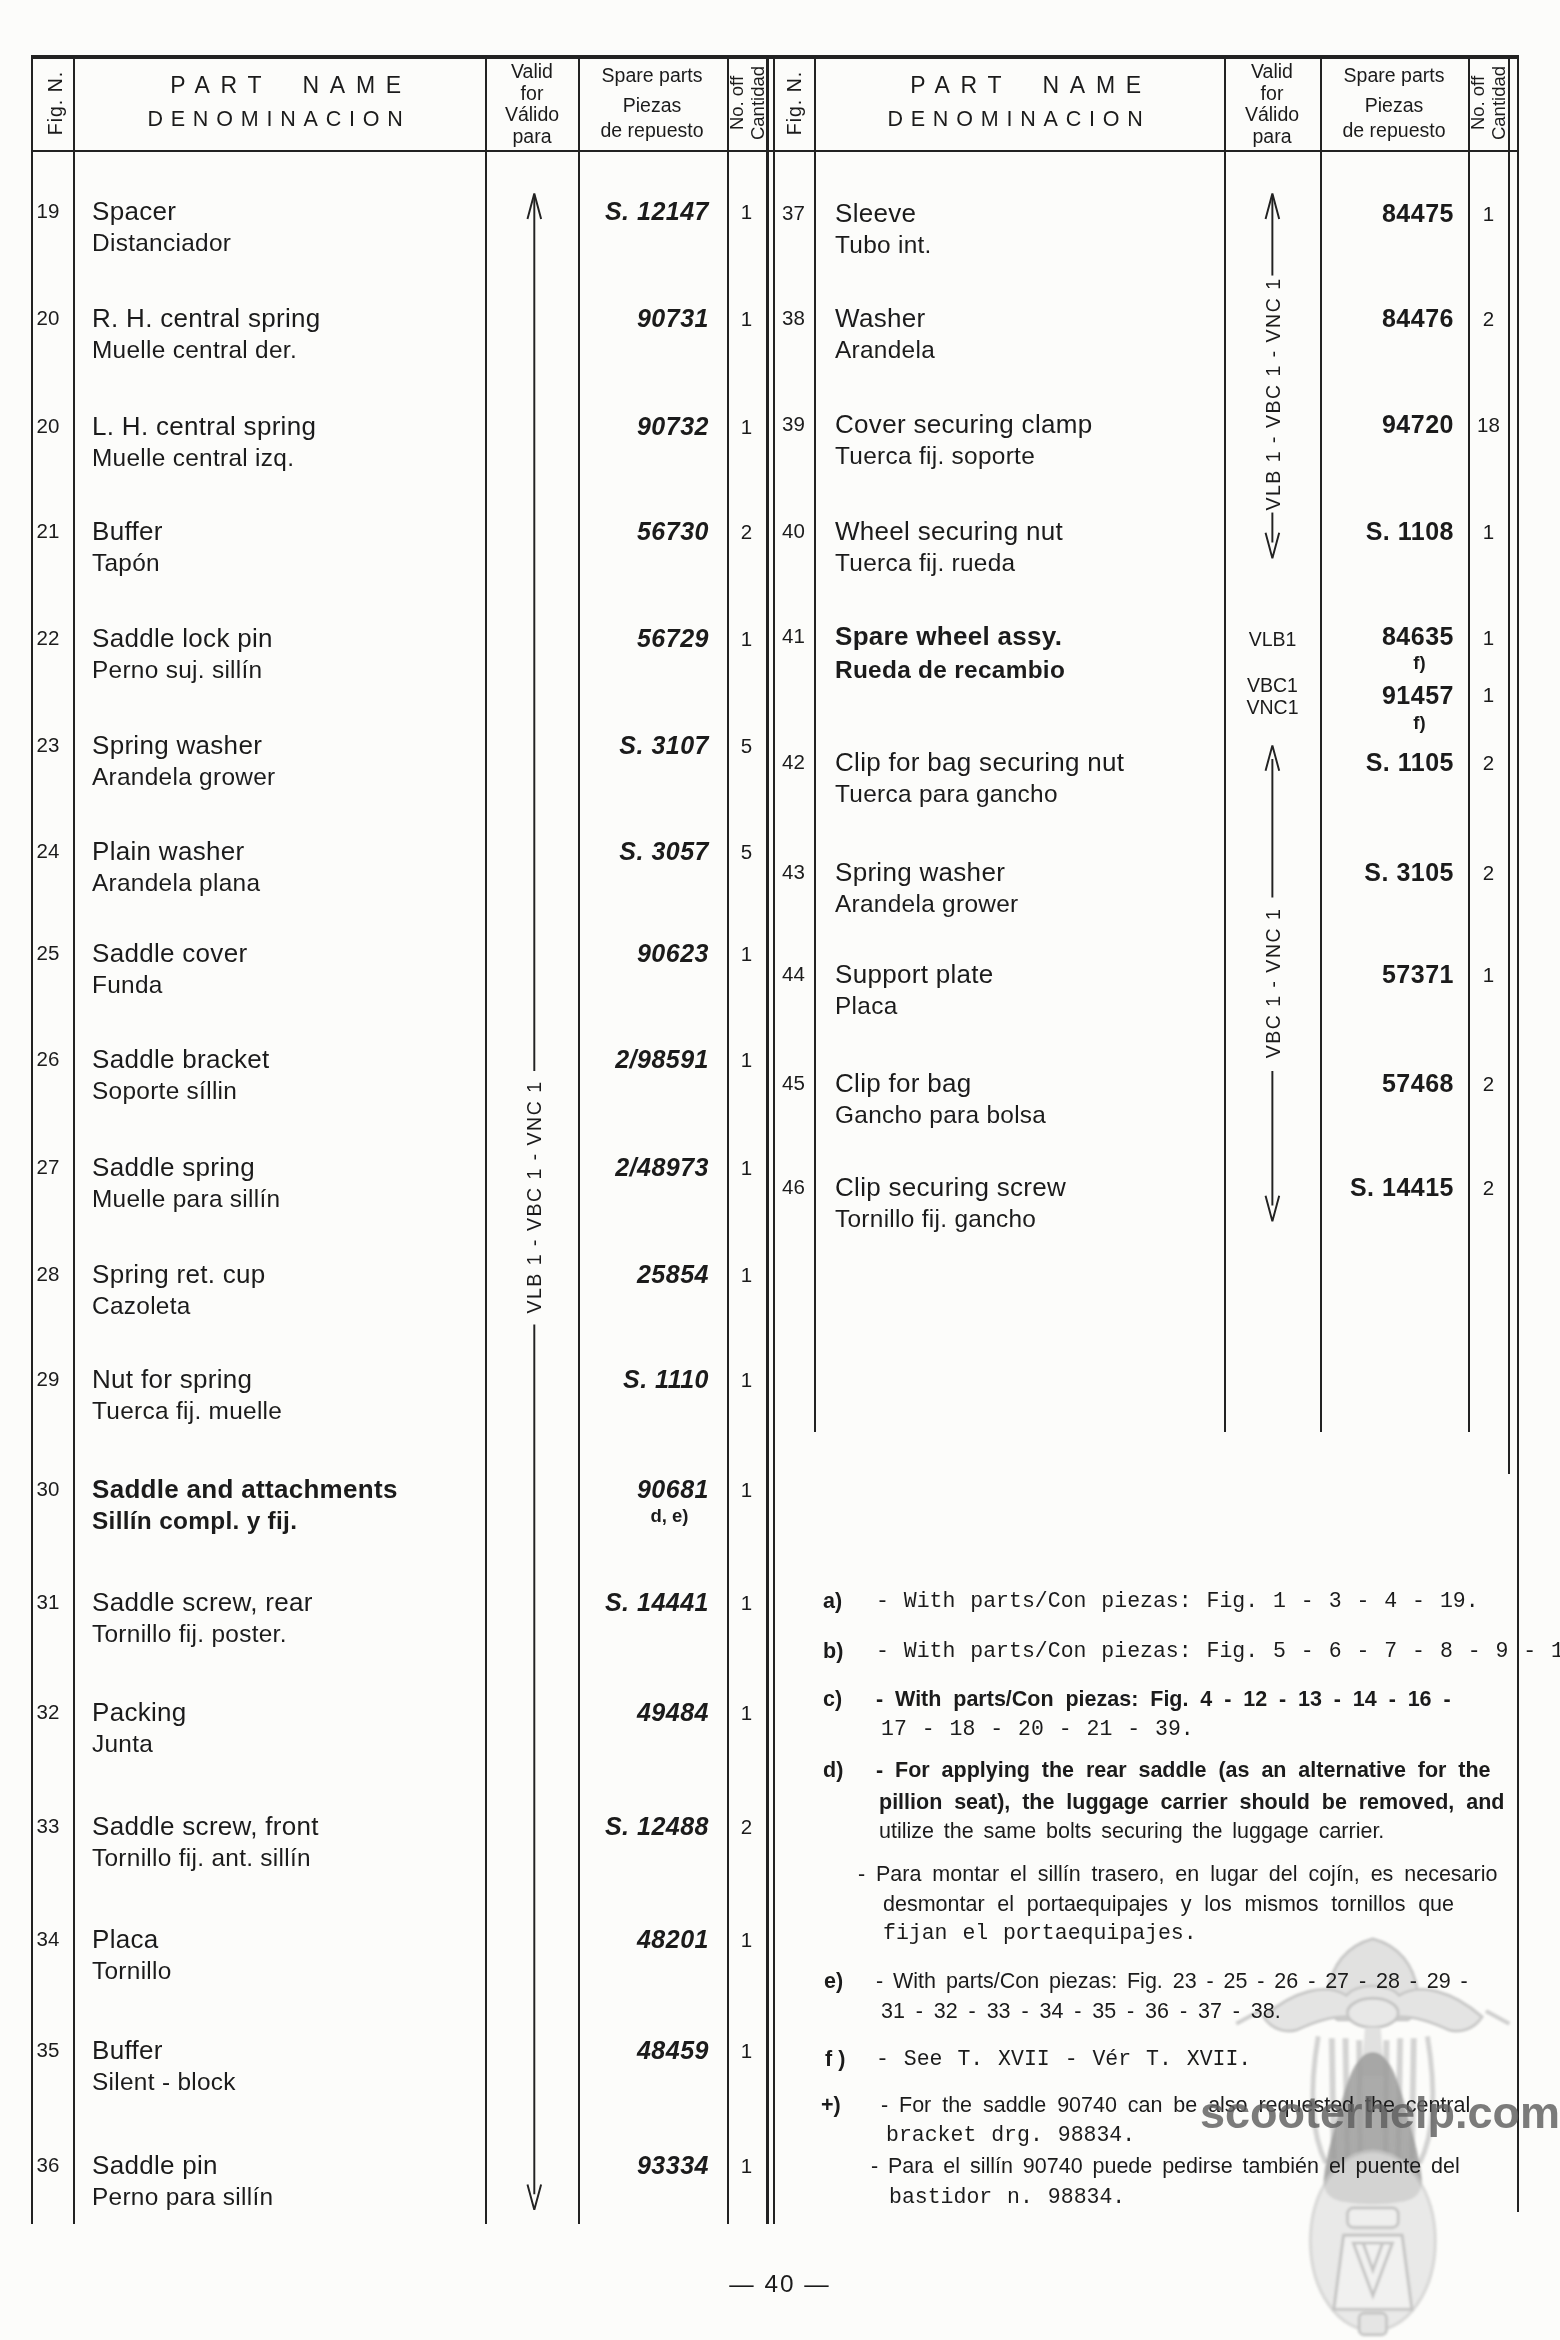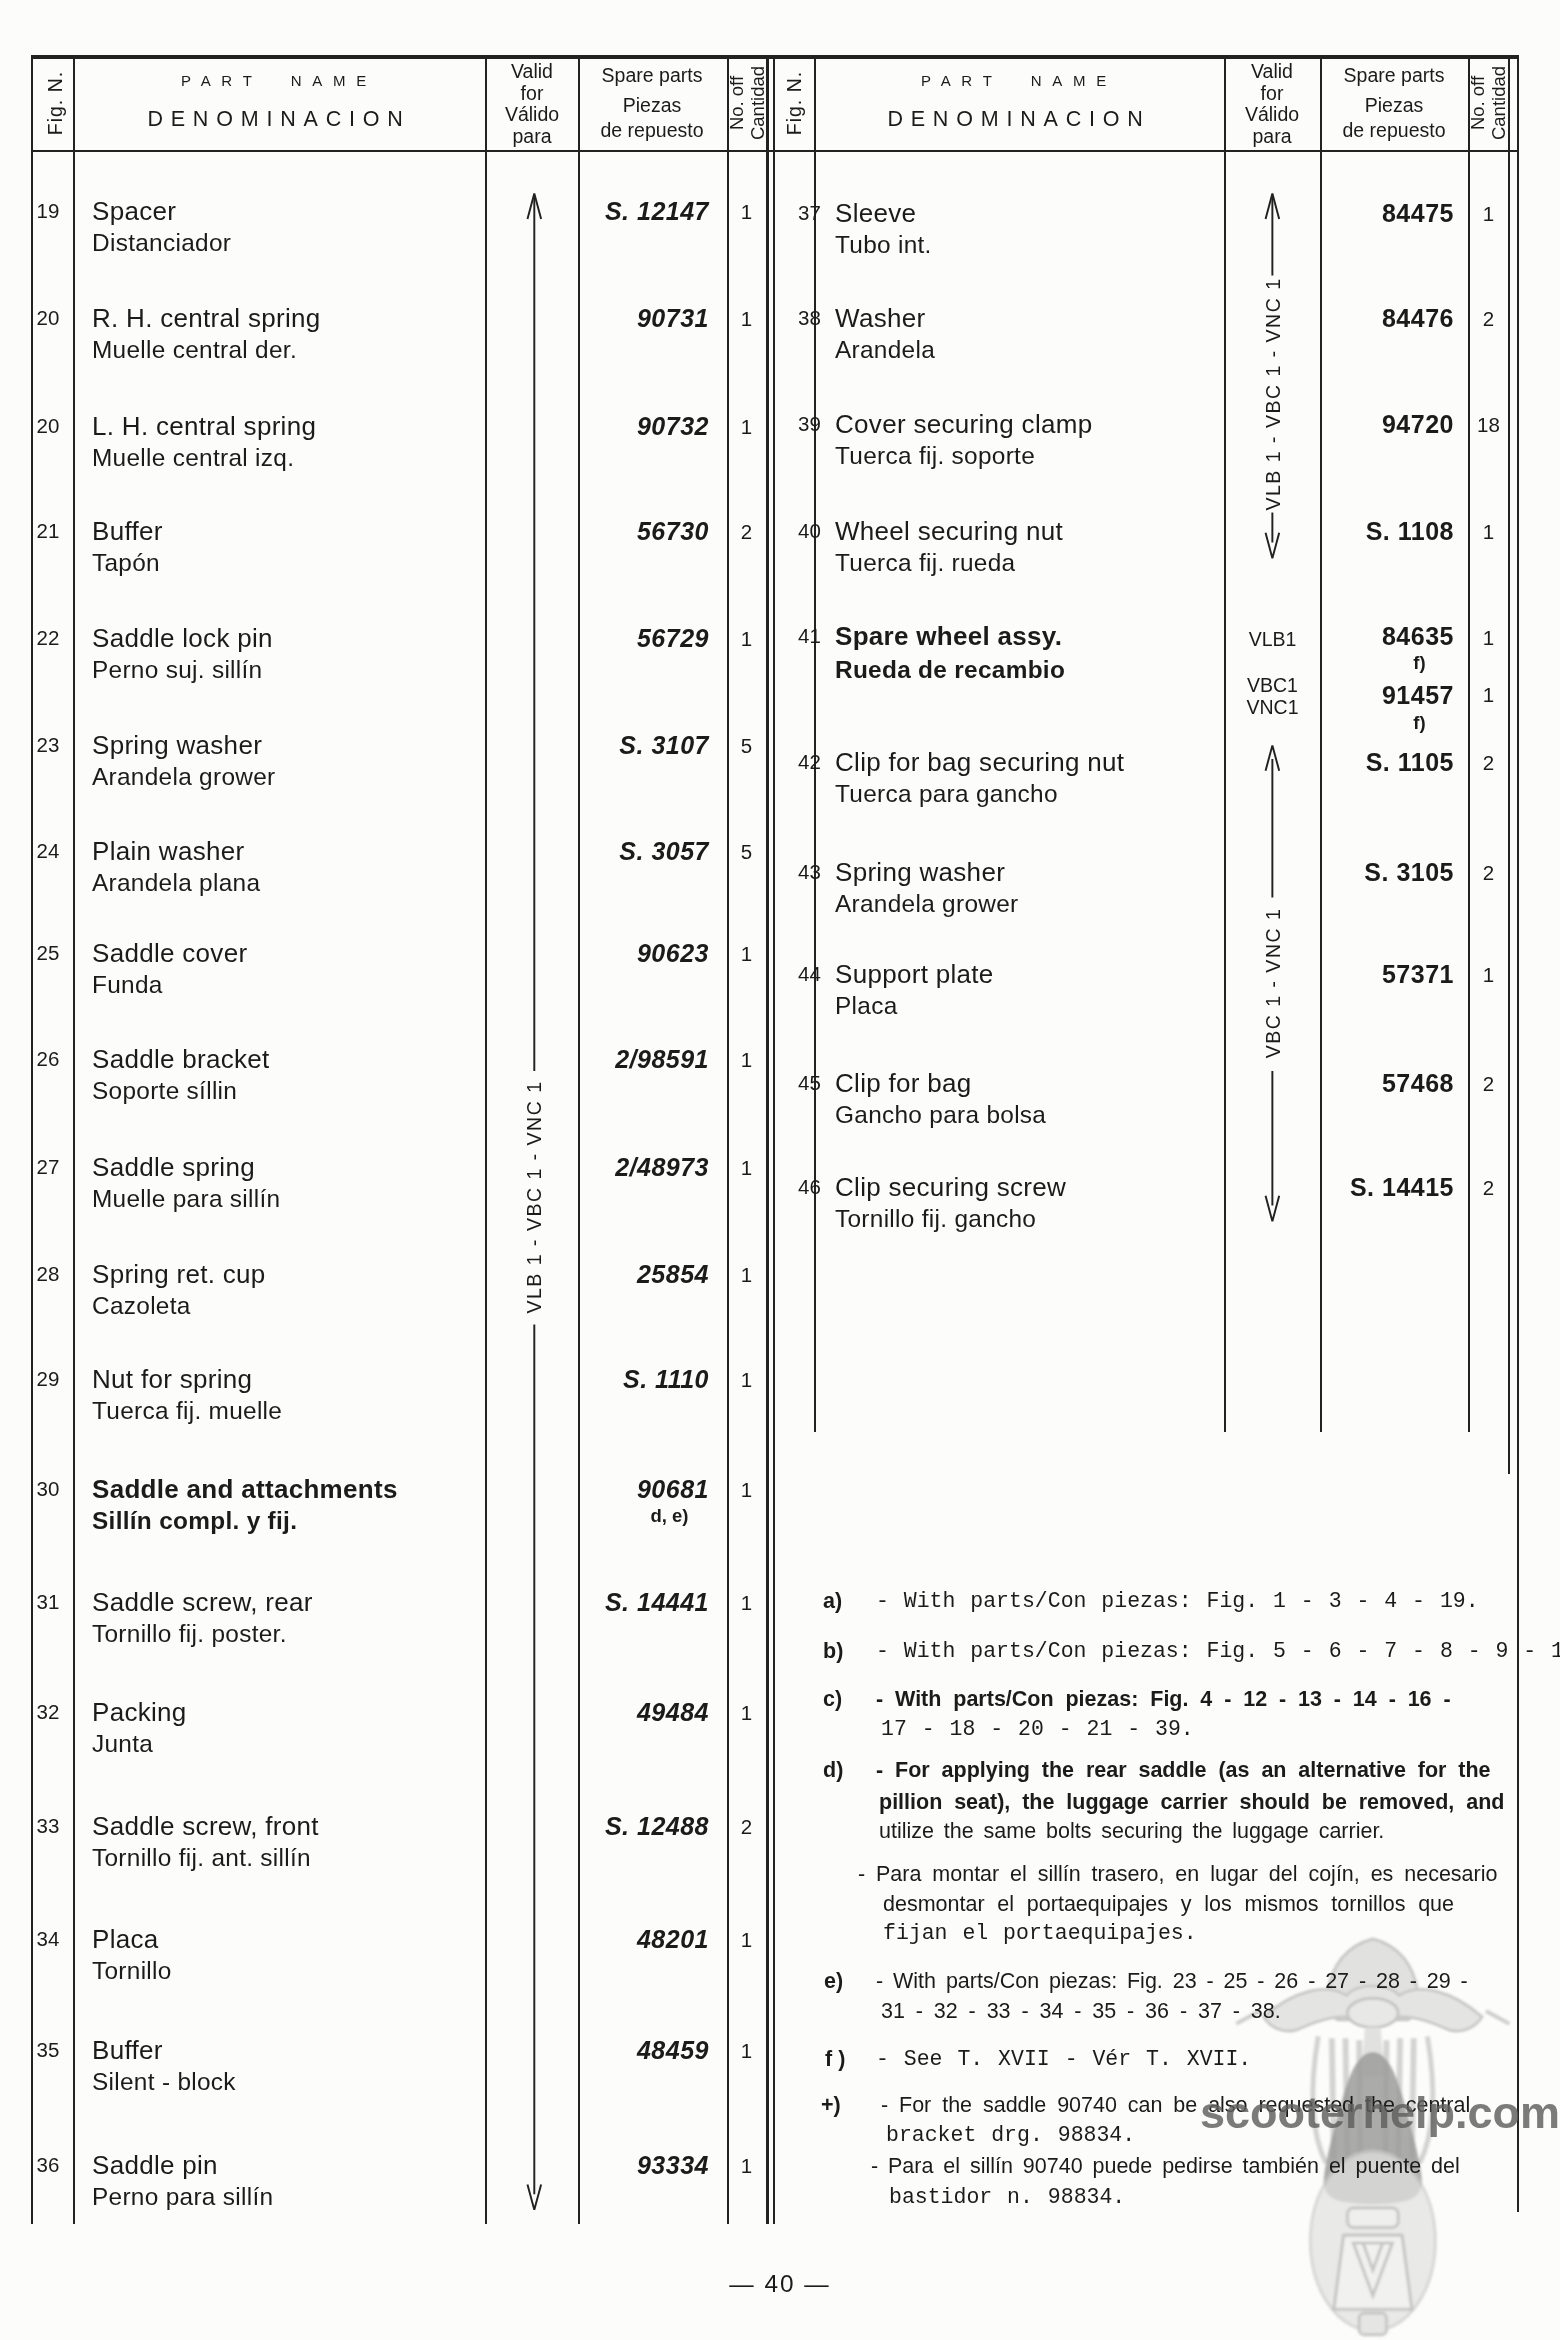--- a/index.html
+++ b/index.html
@@ -6,21 +6,21 @@
   html,body{margin:0;padding:0;background:#d8d8d8;}
   .page{
     position:relative; width:1560px; height:2341px; margin:0 auto;
     background:#fcfcfa; overflow:hidden;
     font-family:"Liberation Sans","DejaVu Sans",sans-serif;
     color:#1b1b1b;
   }
   .hline,.vline{position:absolute;background:#222;}
   
   .hc{position:absolute;transform:translateX(-50%);white-space:nowrap;text-align:center;}
-  .hdr-big{font-size:15px;letter-spacing:10.7px;word-spacing:13.7px;}
+  .hdr-big{font-size:23px;letter-spacing:10.7px;word-spacing:13.7px;margin-left:12px;}
   .hdr-big2{font-size:21.5px;letter-spacing:7.8px;}
   .hdr-sm{font-size:19.5px;}
   .vwrap{position:absolute;width:0;height:0;}
   .vtext{position:absolute;display:inline-block;white-space:nowrap;
          transform:translate(-50%,-50%) rotate(-90deg);}
   .fig-head{font-size:19.5px;letter-spacing:1px;}
   .qty-head{font-size:18.5px;line-height:20.5px;text-align:center;}
   .arrow-label{font-size:19.5px;letter-spacing:1.5px;background:#fcfcfa;padding:0 2px;}
   
   .row{position:absolute;left:0;width:1560px;height:0;}
@@ -30,21 +30,21 @@
   .es{font-size:24.4px;top:32px;white-space:nowrap;letter-spacing:0.3px;}
   .part{font-size:25px;font-weight:bold;text-align:right;top:0;letter-spacing:0.5px;}
   .qty{font-size:20.5px;text-align:center;top:3.9px;}
   .pnote,.fnote{font-size:18.5px;font-weight:bold;text-align:center;}
   .bold .en,.bold .es{font-weight:bold;}
   .lrow .fig{left:31px;width:34px;}
   .lrow .en,.lrow .es{left:92px;}
   .lrow .part{left:580px;width:129px;font-style:italic;}
   .lrow .qty{left:729px;width:35px;}
   .lrow .pnote{left:605px;width:129px;top:31px;}
-  .rrow .fig{left:773px;width:41px;margin-left:16px;}
+  .rrow .fig{left:773px;width:41px;}
   .rrow .en,.rrow .es{left:835px;}
   .rrow .part{left:1320px;width:134px;}
   .rrow .qty{left:1469px;width:39px;}
   .valid-sm{left:1225px;width:95px;text-align:center;font-size:19.5px;font-weight:normal;}
   .rrow .fnote{left:1356px;width:127px;}
   
   .fl,.ft{position:absolute;font-size:21.5px;line-height:1.1;white-space:nowrap;}
   .fl{font-weight:bold;}
   .ws2{word-spacing:2px;font-family:Liberation Mono, monospace;} .ws4{word-spacing:3.9px;} .ws5{word-spacing:4.9px;}
   .ws6{word-spacing:5.9px;font-weight:bold;} .ws7{word-spacing:6.8px;}

